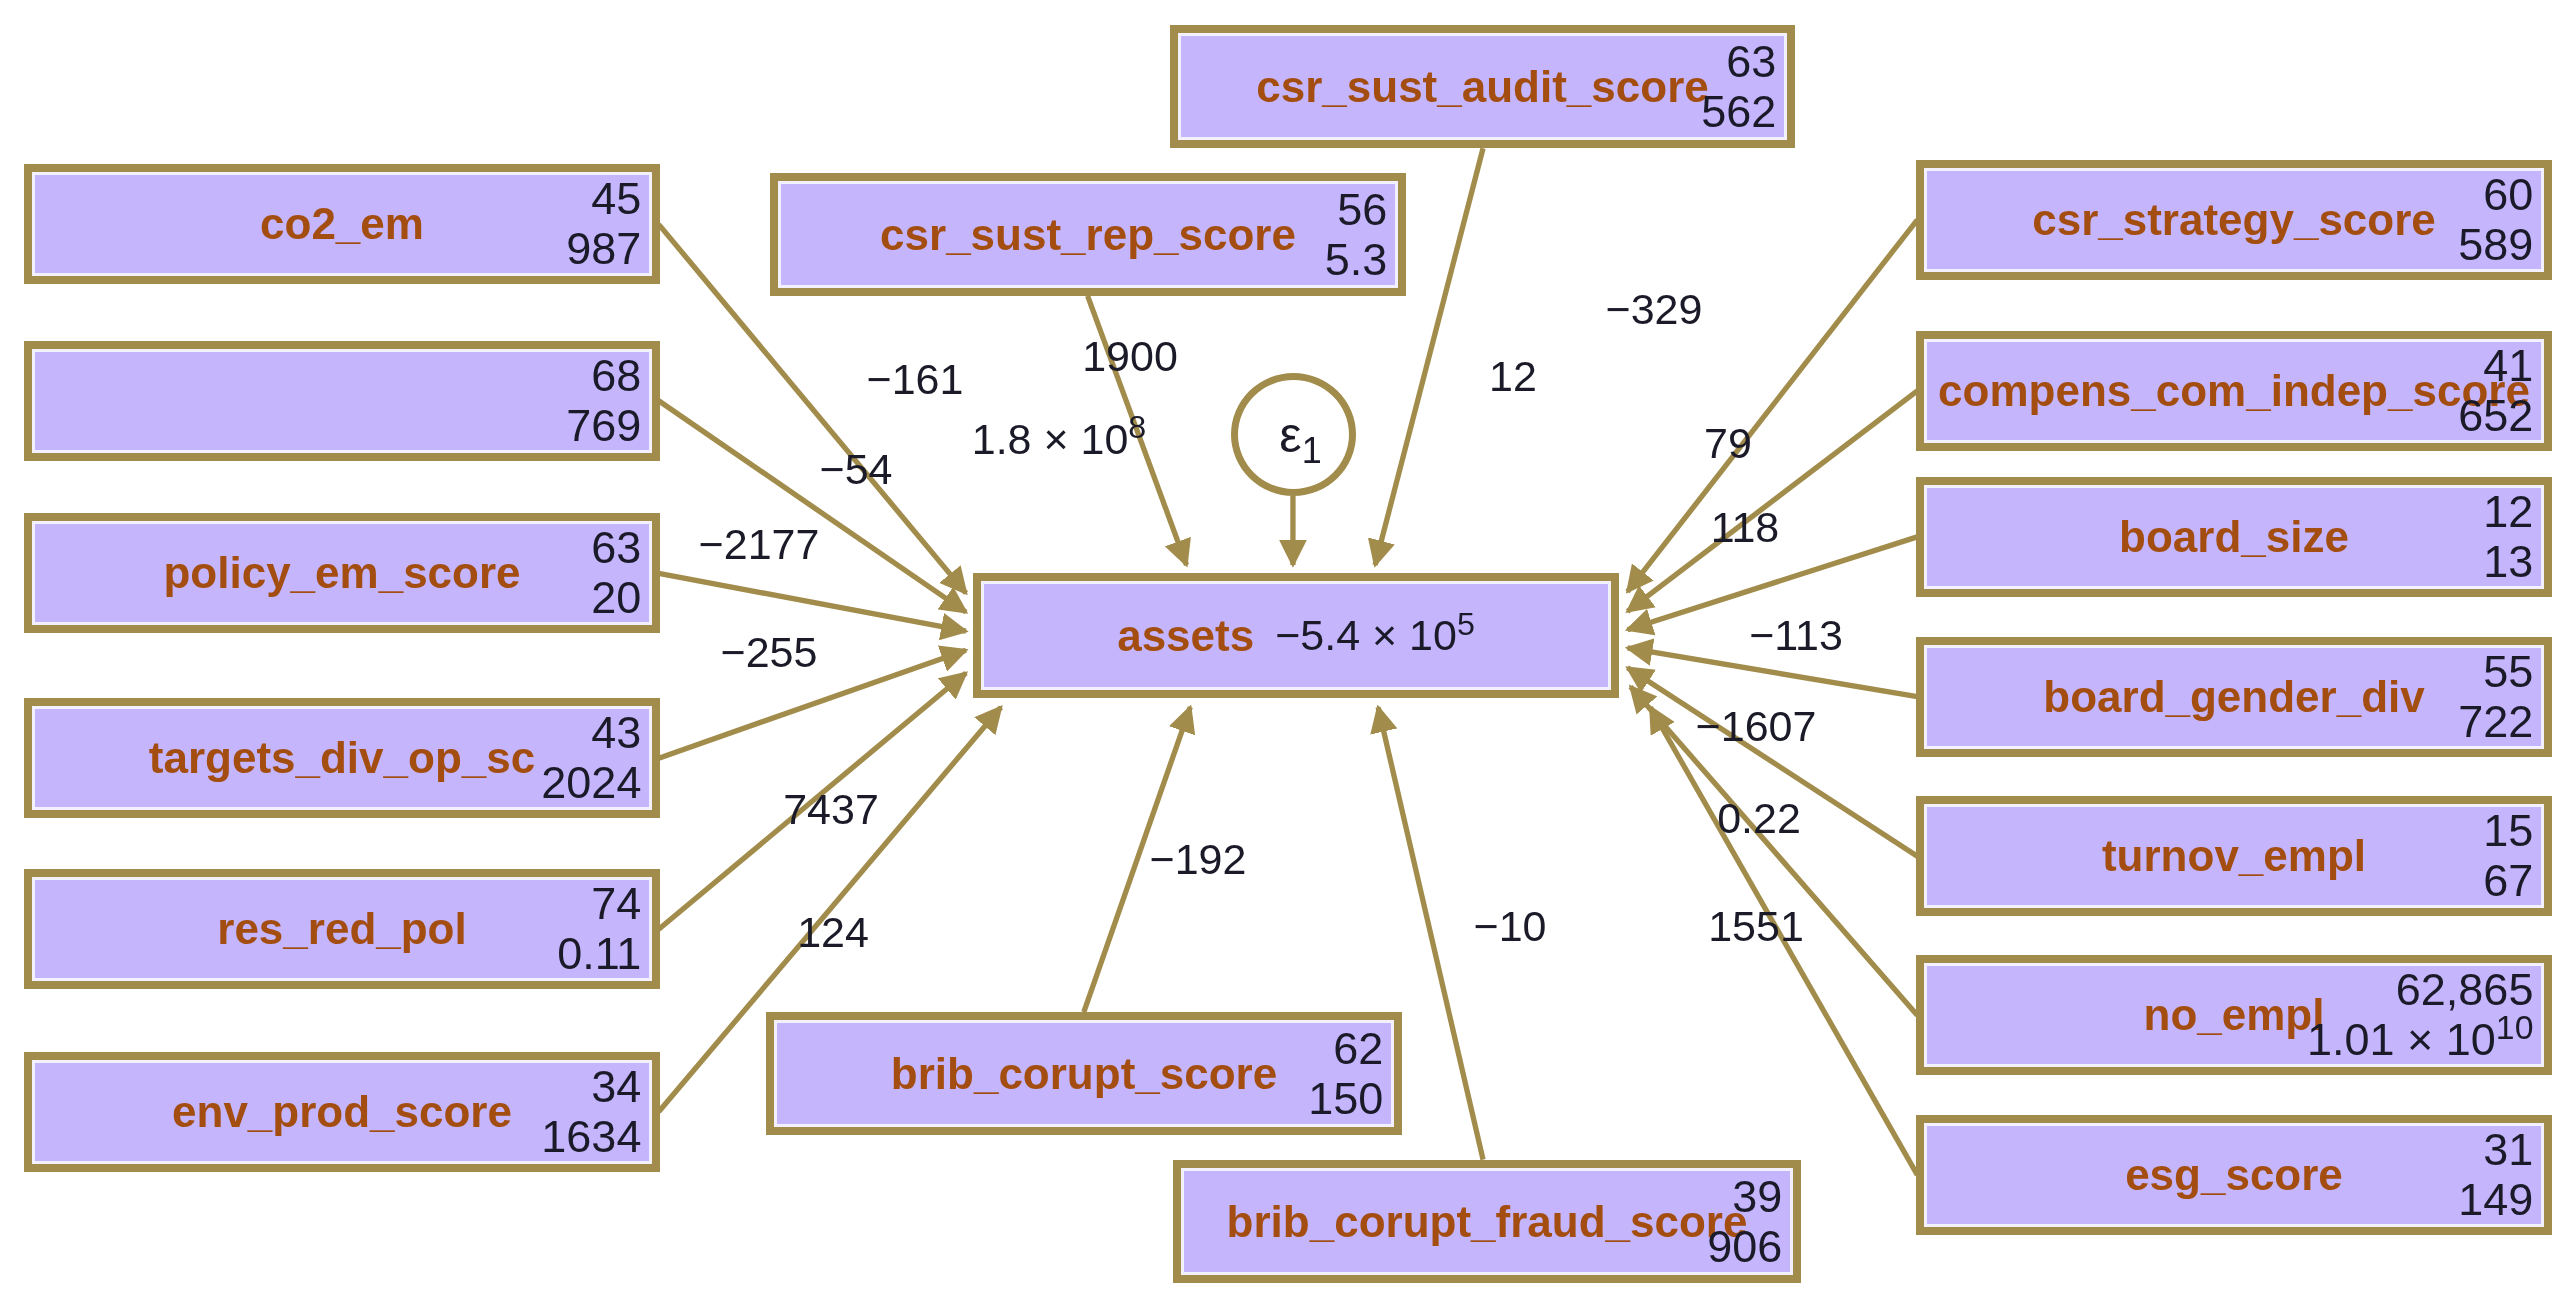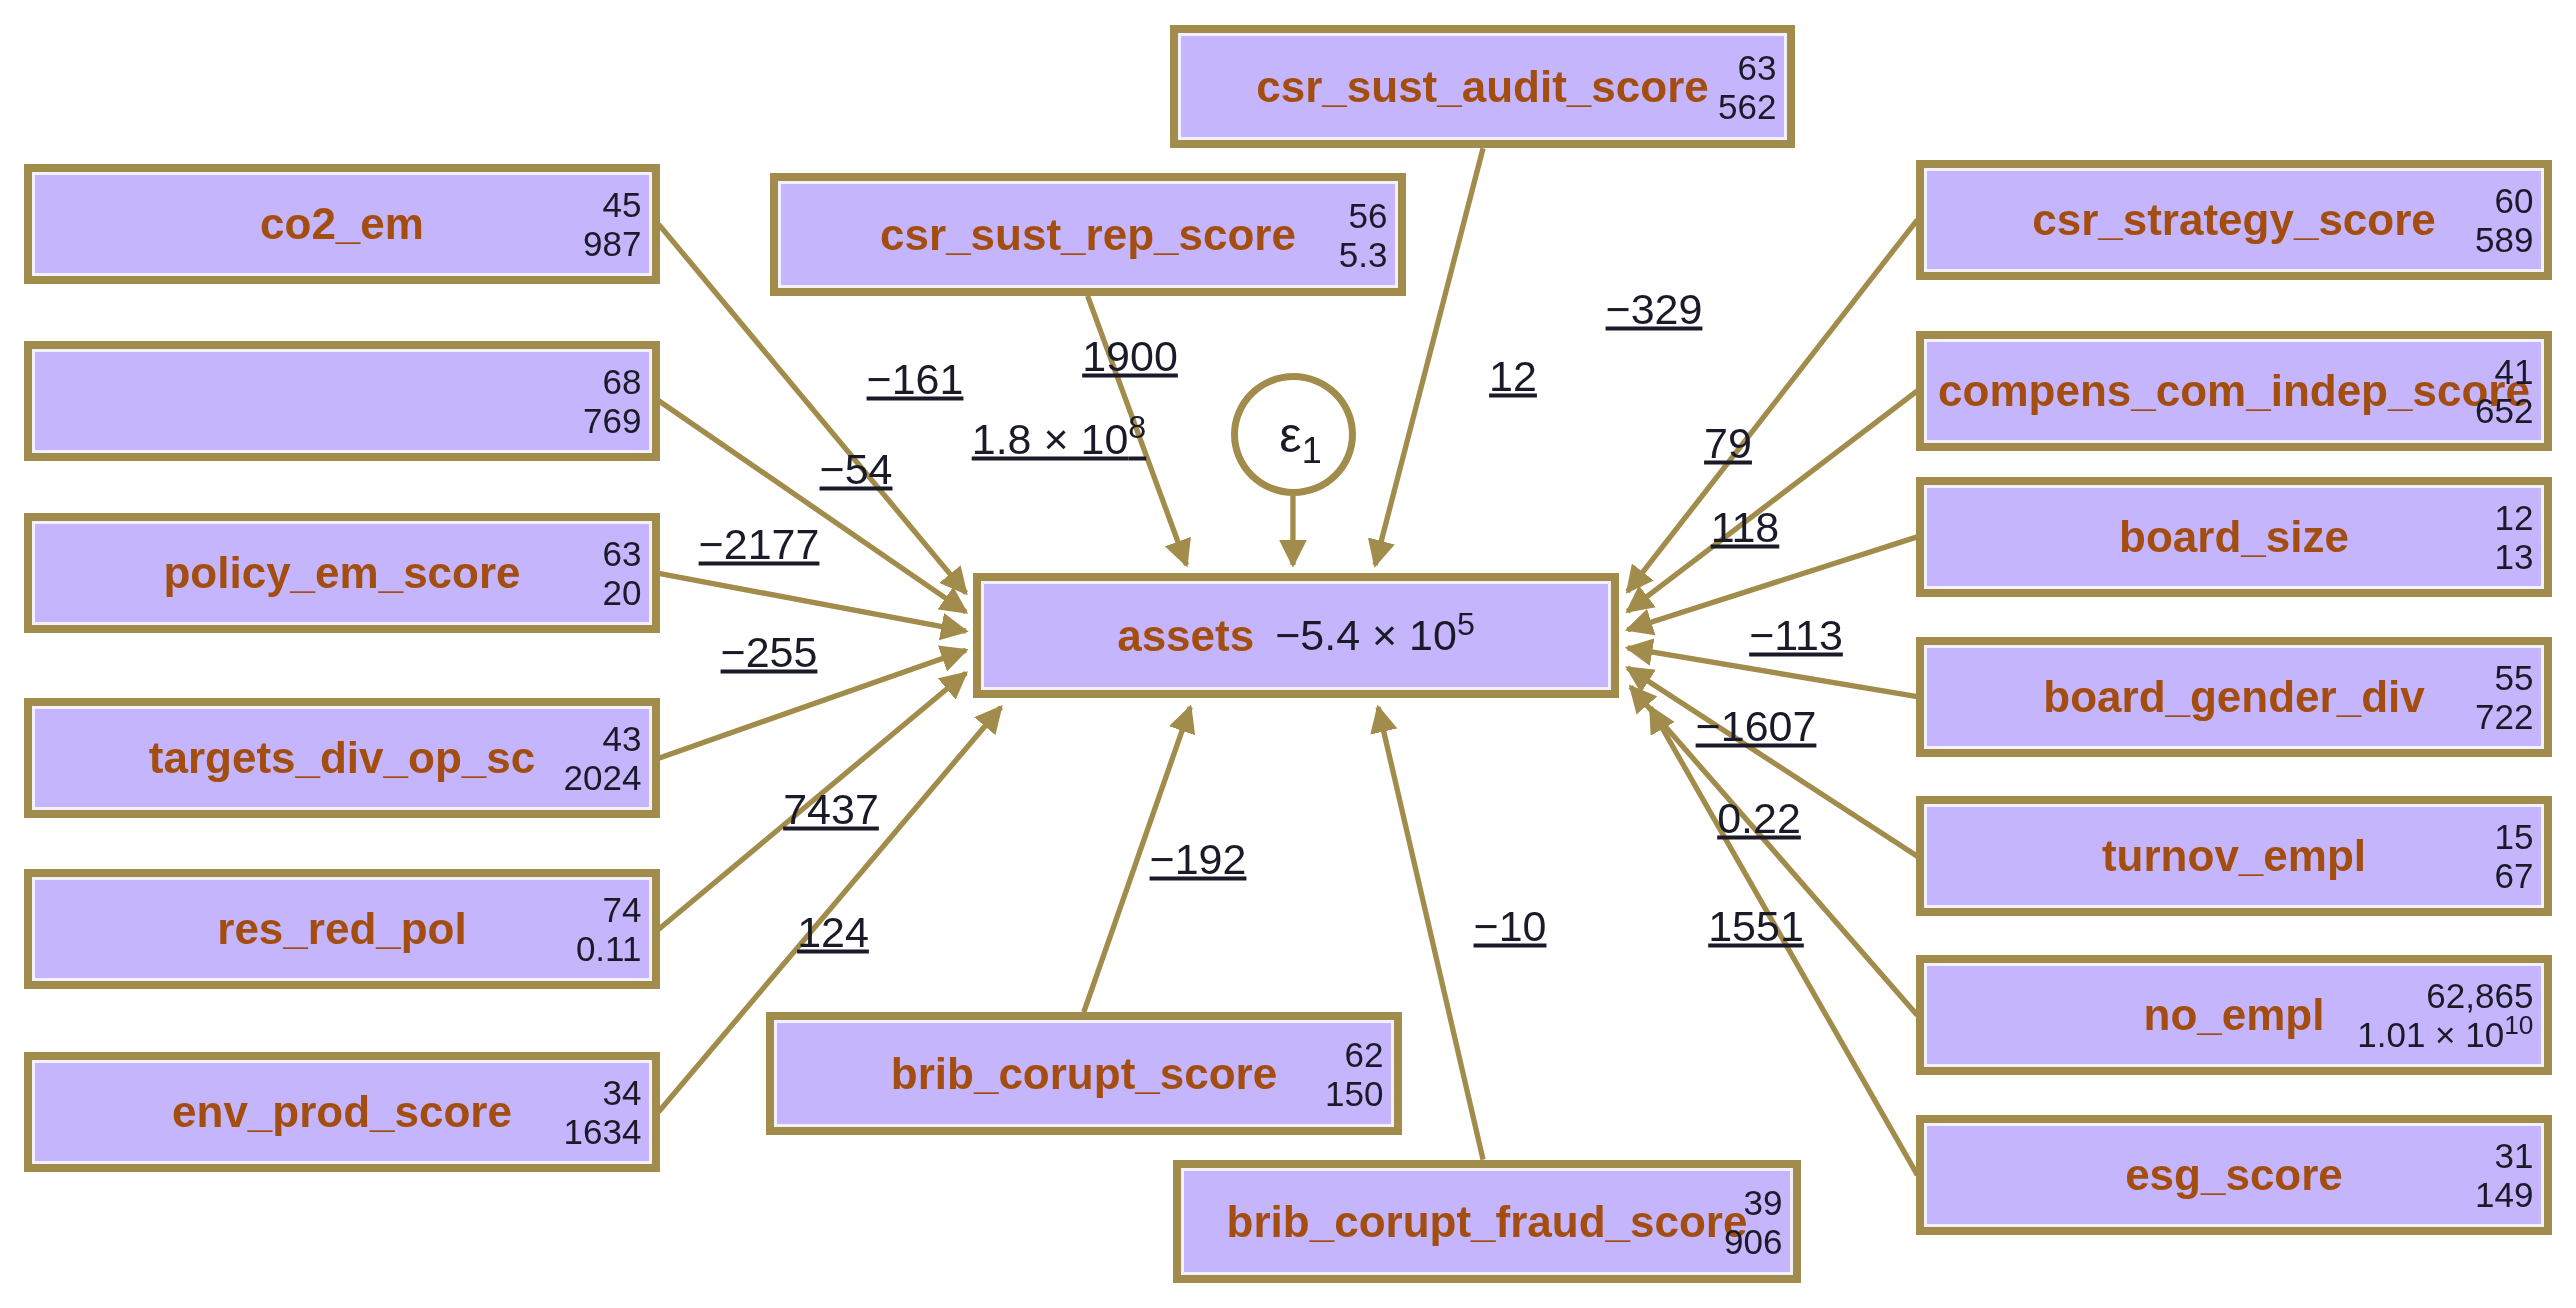--- a/index.html
+++ b/index.html
@@ -4,23 +4,23 @@
 <style>
   html,body{margin:0;padding:0;background:#fff;}
   #canvas{position:relative;width:2576px;height:1308px;background:#ffffff;overflow:hidden;
           font-family:"Liberation Sans", sans-serif;}
   #arrows{position:absolute;left:0;top:0;}
   .box{position:absolute;box-sizing:border-box;background:#c4b5fd;border:8.4px solid #A28C4B;
        box-shadow:inset 0 0 0 3px rgba(255,255,255,.8);}
   .blabel{position:absolute;left:0;top:0;right:0;bottom:0;display:flex;align-items:center;
           justify-content:center;font-weight:bold;font-size:44px;color:#A34E10;white-space:nowrap;}
   .bvals{position:absolute;right:10.6px;top:50%;transform:translateY(-50%);text-align:right;
-         font-size:35px;line-height:1.12;color:#1A1A28;white-space:nowrap;z-index:2;}
+         font-size:45px;line-height:1.12;color:#1A1A28;white-space:nowrap;z-index:2;}
   .coef{position:absolute;transform:translate(-50%,-50%);font-size:43px;color:#1A1A28;
-        white-space:nowrap;z-index:3;text-decoration:underline;}
+        white-space:nowrap;z-index:3;}
   .assets-row{position:absolute;left:0;top:0;right:0;bottom:0;display:flex;align-items:center;
         justify-content:center;gap:21px;white-space:nowrap;}
   .assets-row .aname{font-weight:bold;font-size:44px;color:#A34E10;}
   .assets-row .aval{font-size:43px;color:#1A1A28;}
   sup{font-size:0.75em;vertical-align:super;line-height:0;}
   sub{font-size:0.72em;vertical-align:sub;line-height:0;}
   .circle{position:absolute;box-sizing:border-box;border:7.6px solid #A28C4B;border-radius:50%;
           background:#ffffff;display:flex;align-items:center;justify-content:center;}
   .eps{font-size:50px;color:#1A1A28;margin-left:14px;}
 </style>

